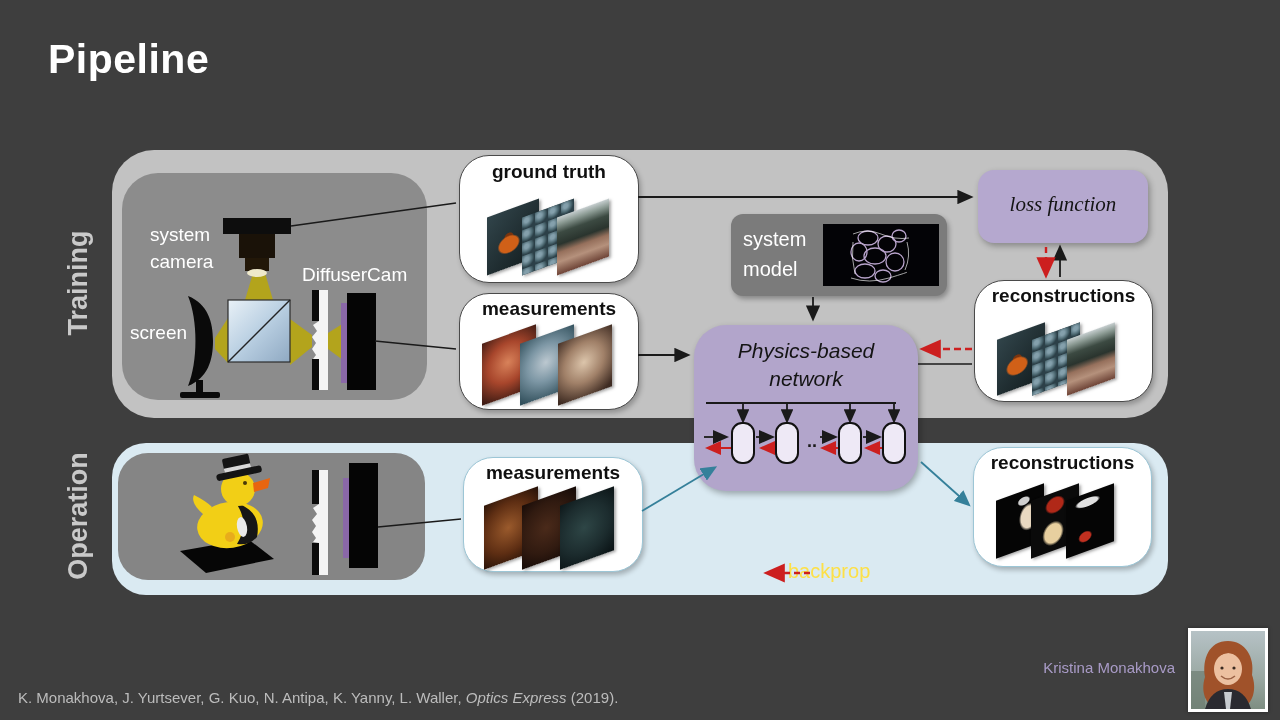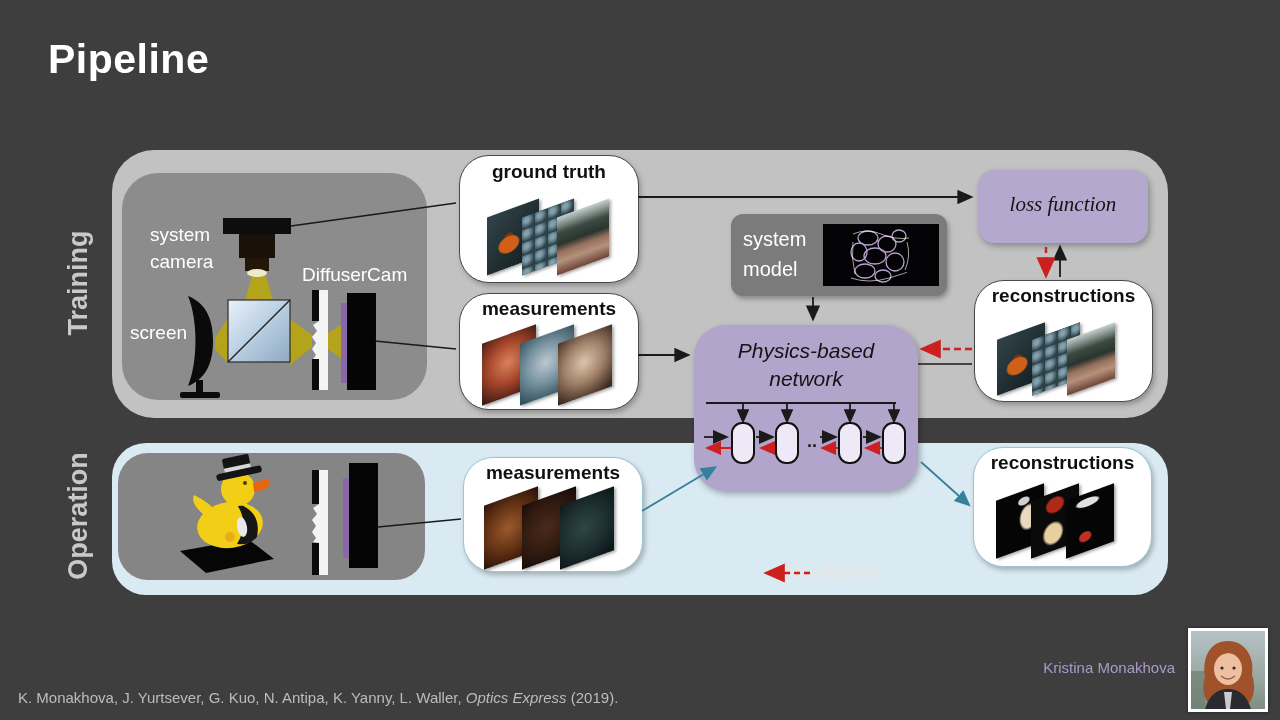--- a/index.html
+++ b/index.html
@@ -221,21 +221,21 @@
     <div class="imgp om3" style="left:96px;top:38px;width:54px;height:64px;"></div>
   </div>
 
   <div class="abs wbox wbox-op" style="left:973px;top:447px;width:177px;height:118px;">
     <div class="abs boxlabel" style="top:4px;">reconstructions</div>
     <div class="imgp or1" style="left:22px;top:44px;width:48px;height:58px;"></div>
     <div class="imgp or2" style="left:57px;top:44px;width:48px;height:58px;"></div>
     <div class="imgp or3" style="left:92px;top:44px;width:48px;height:58px;"></div>
   </div>
 
-  <div class="abs" style="left:788px;top:560px;font-size:20px;color:#e5e5e5;font-weight:bold;">backprop</div>
+  <div class="abs" style="left:788px;top:560px;font-size:20px;color:#fde047;">backprop</div>
 
   <svg class="abs overlay" width="1280" height="720" viewBox="0 0 1280 720" style="z-index:10;">
     <defs>
       <marker id="mB" markerWidth="9" markerHeight="8" refX="7" refY="4" orient="auto">
           <path d="M0,0 L9,4 L0,8 Z" fill="#1a1a1a"></path>
         </marker>
       <marker id="mR" markerWidth="9" markerHeight="8" refX="7" refY="4" orient="auto">
           <path d="M0,0 L9,4 L0,8 Z" fill="#cc1f1f"></path>
         </marker>
       <marker id="mT" markerWidth="9" markerHeight="8" refX="7" refY="4" orient="auto">

